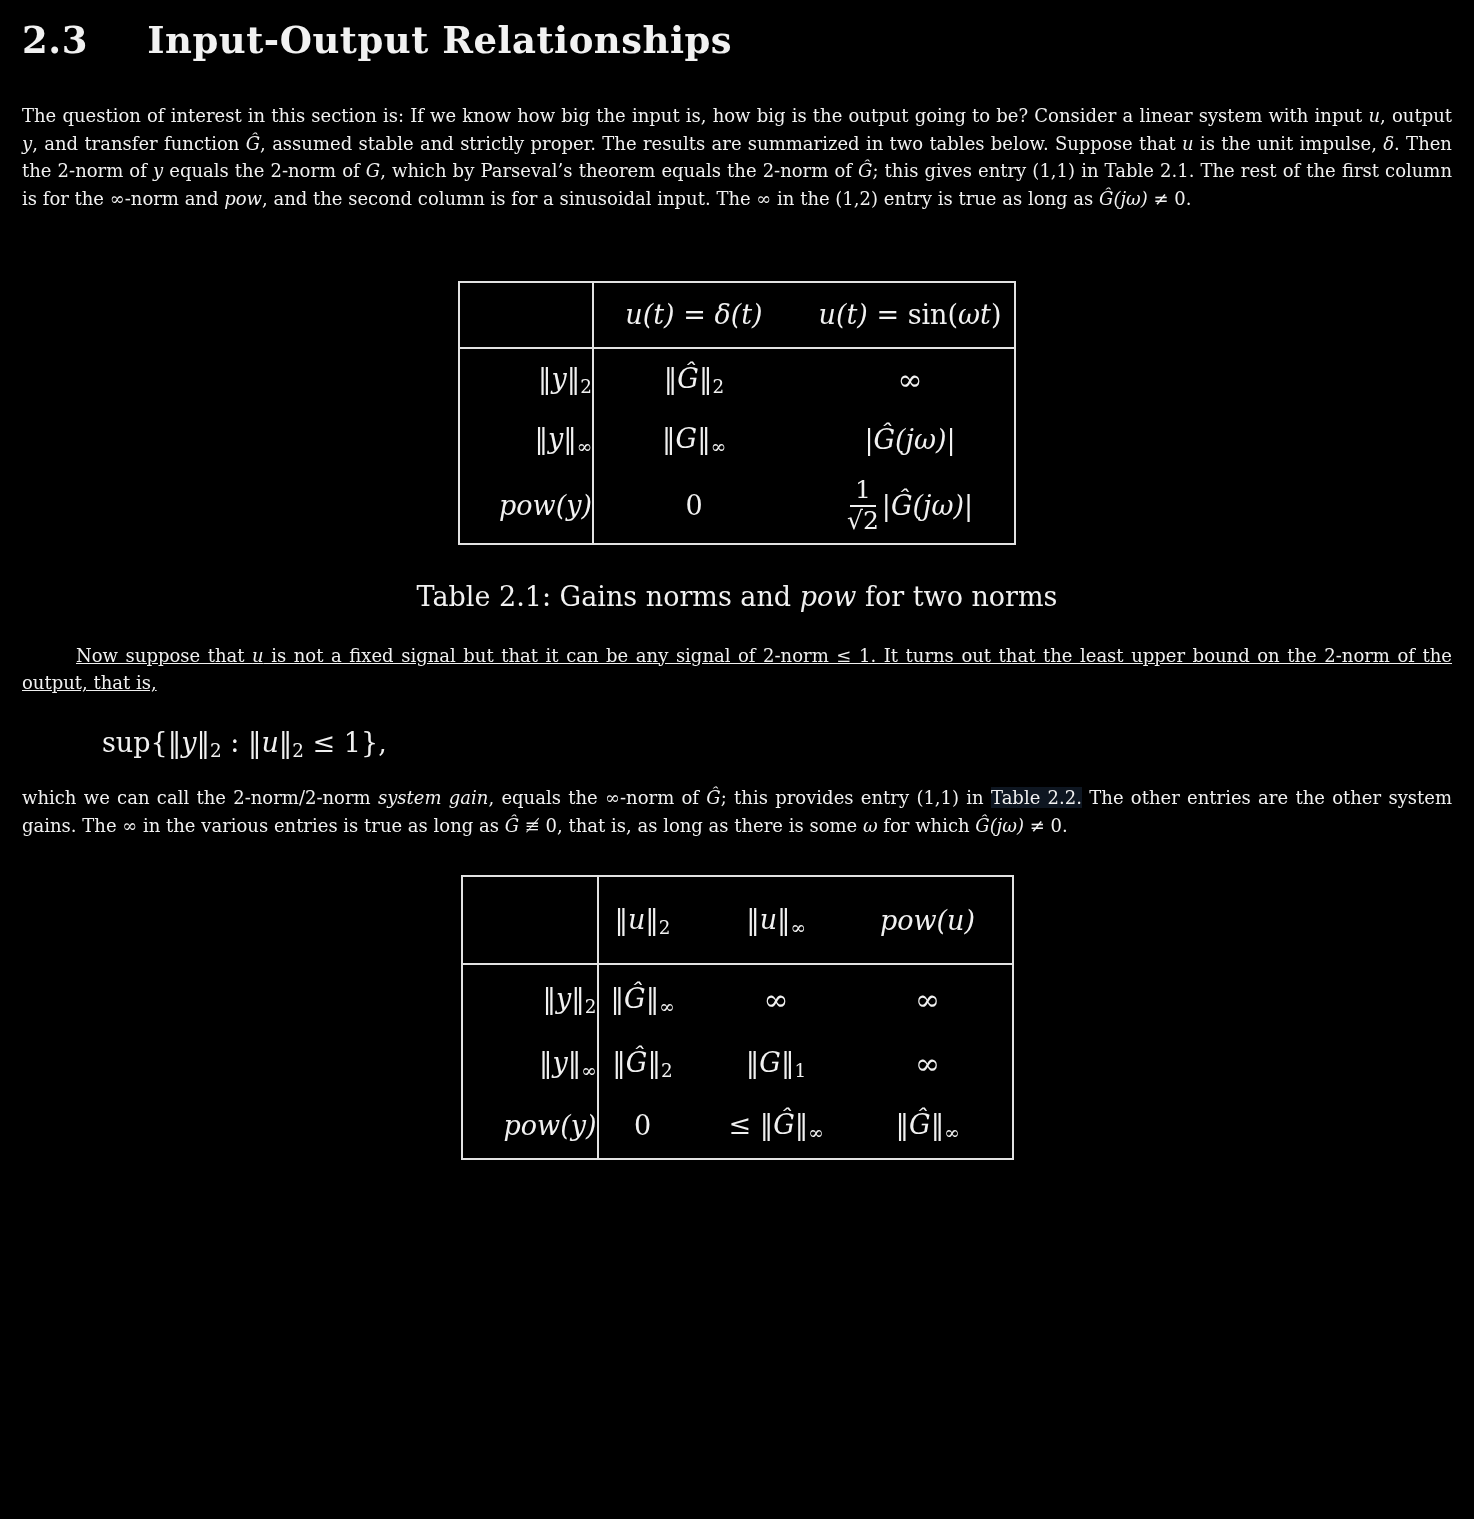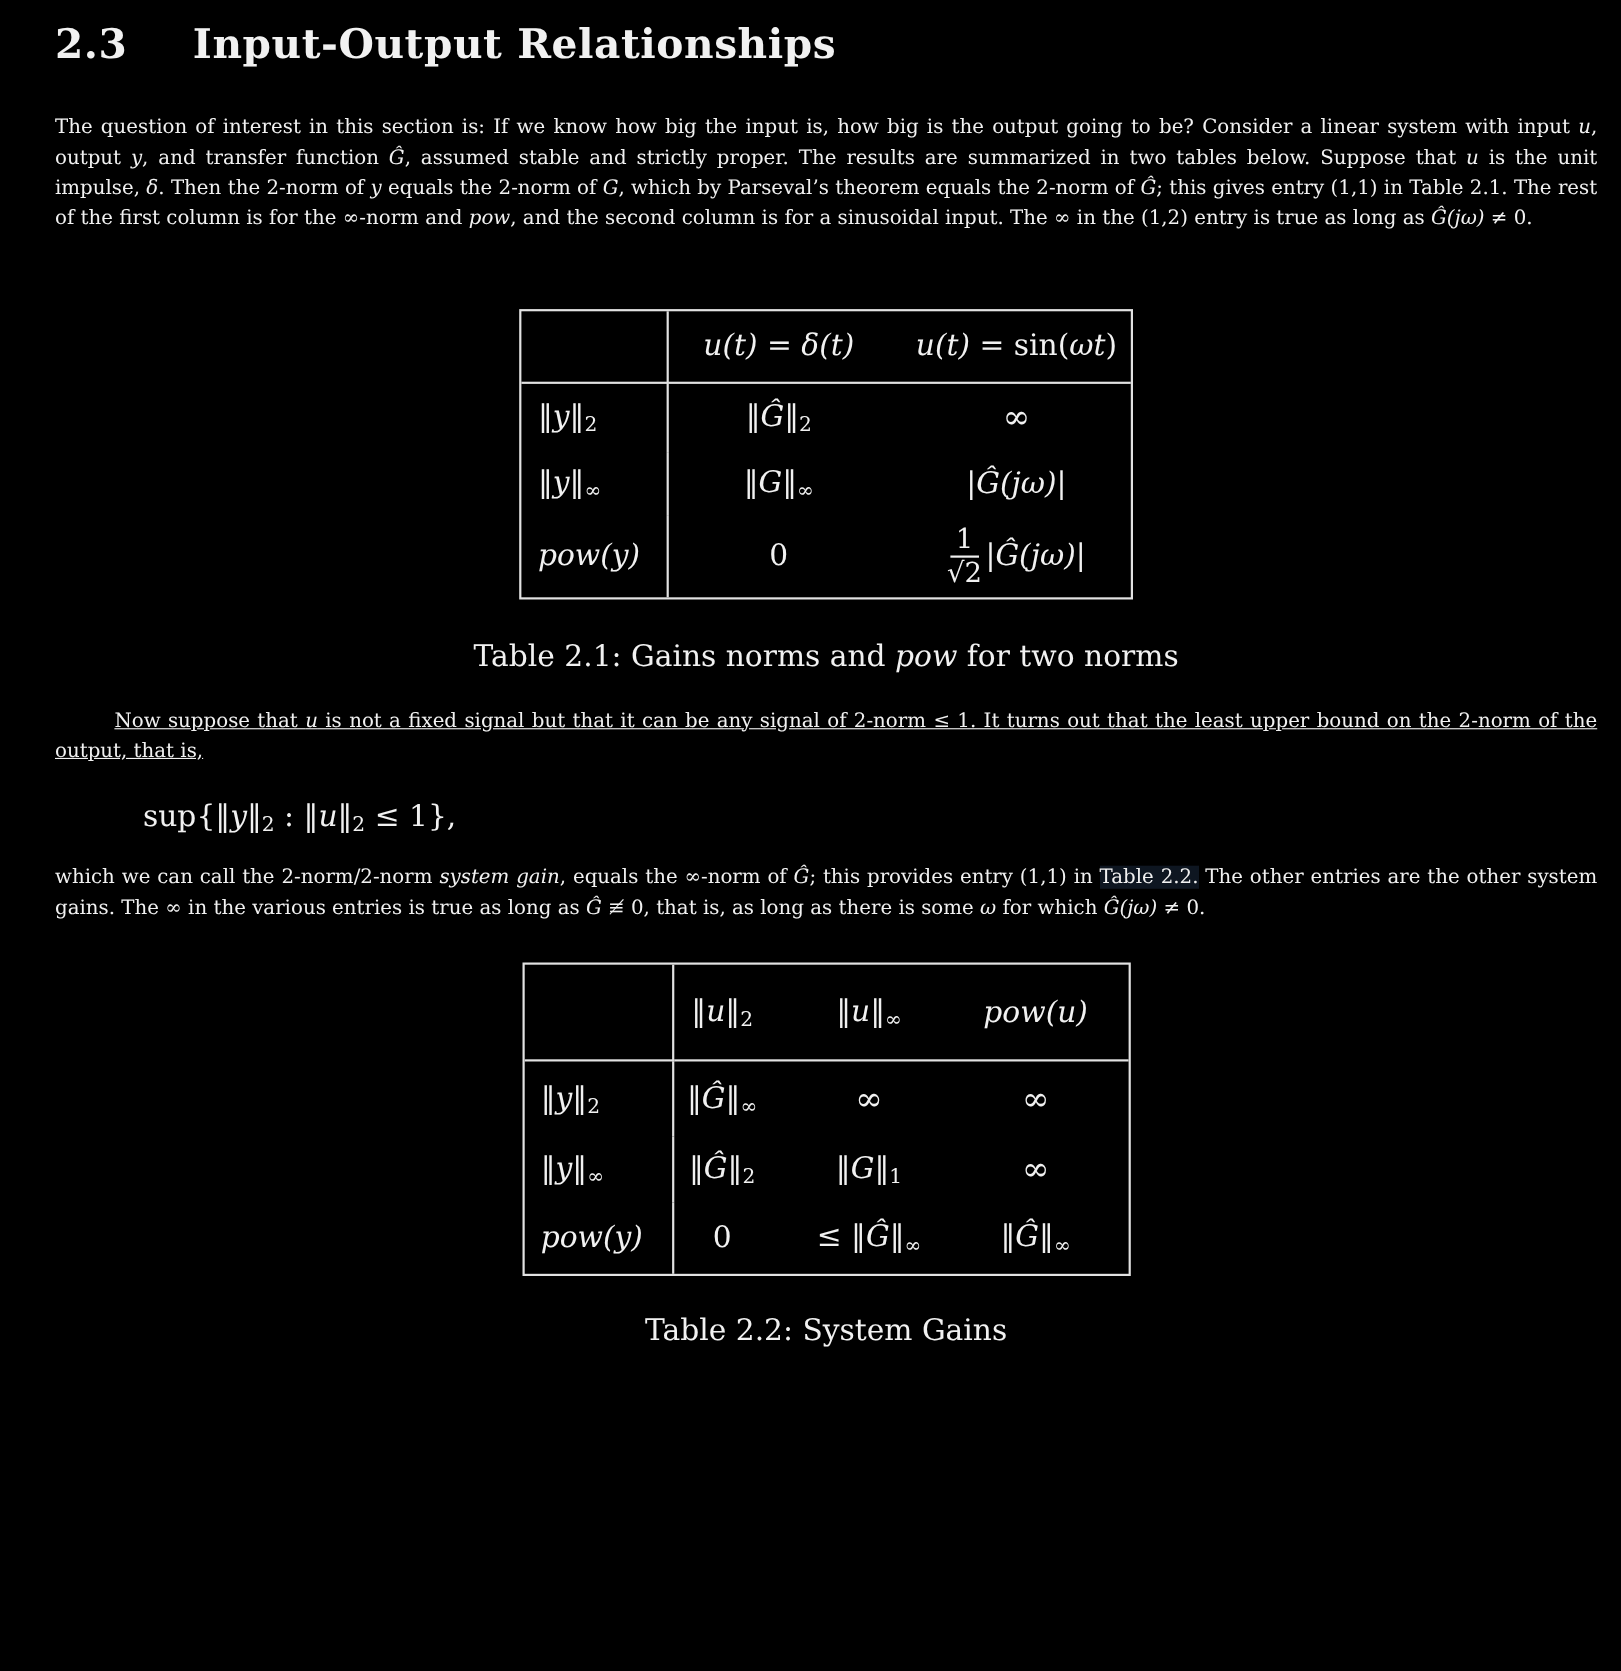--- a/index.html
+++ b/index.html
@@ -12,21 +12,21 @@
   html, body {
     margin: 0; padding: 0;
     background: var(--bg);
     color: var(--fg);
   }
   body {
     width: 1474px; height: 1519px;
     overflow: hidden;
     font-family: "DejaVu Serif", "DejaVu Sans", serif;
   }
-  .content { padding: 10px 22px 0 22px; margin-left: 28px; }
+  .content { padding: 10px 22px 0 22px; }
 
   .heading {
     font-size: 37px;
     font-weight: bold;
     margin-top: 8px;
     line-height: 1.2;
     letter-spacing: 0.5px;
   }
   .heading .sec-num { margin-right: 46px; }
 
@@ -53,21 +53,21 @@
   .tbl {
     display: grid;
     margin: 0 auto;
     border: 2px solid var(--border);
     font-size: 27px;
   }
   .t1 { width: 558px; grid-template-columns: 134px 1fr; margin-top: 68px; }
   .t2 { width: 553px; grid-template-columns: 136px 1fr; margin-top: 36px; }
 
   .cell { display: flex; align-items: center; }
-  .lbl  { border-right: 2px solid var(--border); padding-left: 15px; }
+  .lbl  { border-right: 2px solid var(--border); padding-left: 15px; justify-content: flex-end; }
   .hdr  { border-bottom: 2px solid var(--border); }
 
   .vals { display: grid; align-items: center; justify-items: center; width: 100%; height: 100%; gap: 12px; }
   .t1 .vals { grid-template-columns: 200px 1fr; }
   .t2 .vals { grid-template-columns: 88px 155px 1fr; padding-right: 22px; }
 
   
   .t1 .rh { height: 66px; } .t1 .ra { height: 62px; } .t1 .rb { height: 58px; } .t1 .rc { height: 74px; }
   .t2 .rh { height: 88px; } .t2 .ra { height: 68px; } .t2 .rb { height: 60px; } .t2 .rc { height: 65px; }
 
@@ -202,15 +202,14 @@
     </div>
     <div class="cell rc">
       <div class="vals">
         <div><span>0</span></div>
         <div><span>≤ ‖</span><span class="i">Ĝ</span><span>‖</span><span class="sub">∞</span></div>
         <div><span>‖</span><span class="i">Ĝ</span><span>‖</span><span class="sub">∞</span></div>
       </div>
     </div>
   </div>
 
-  <p class="caption" id="caption2">Table 2.2: System Gains</p>
 
 </main>
 
 </body></html>

